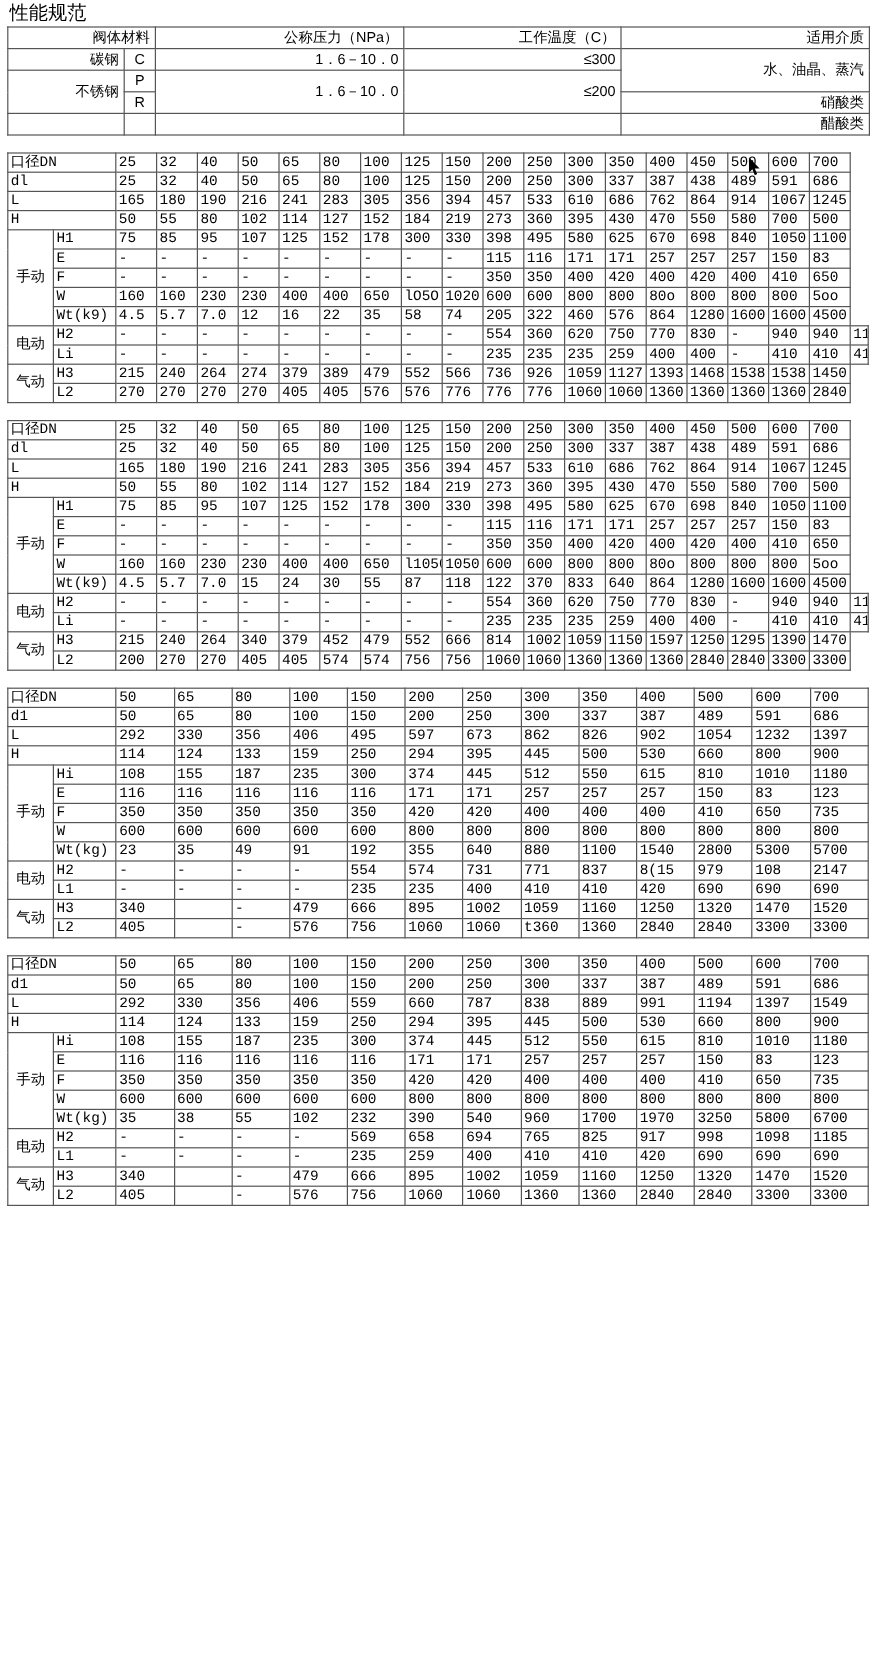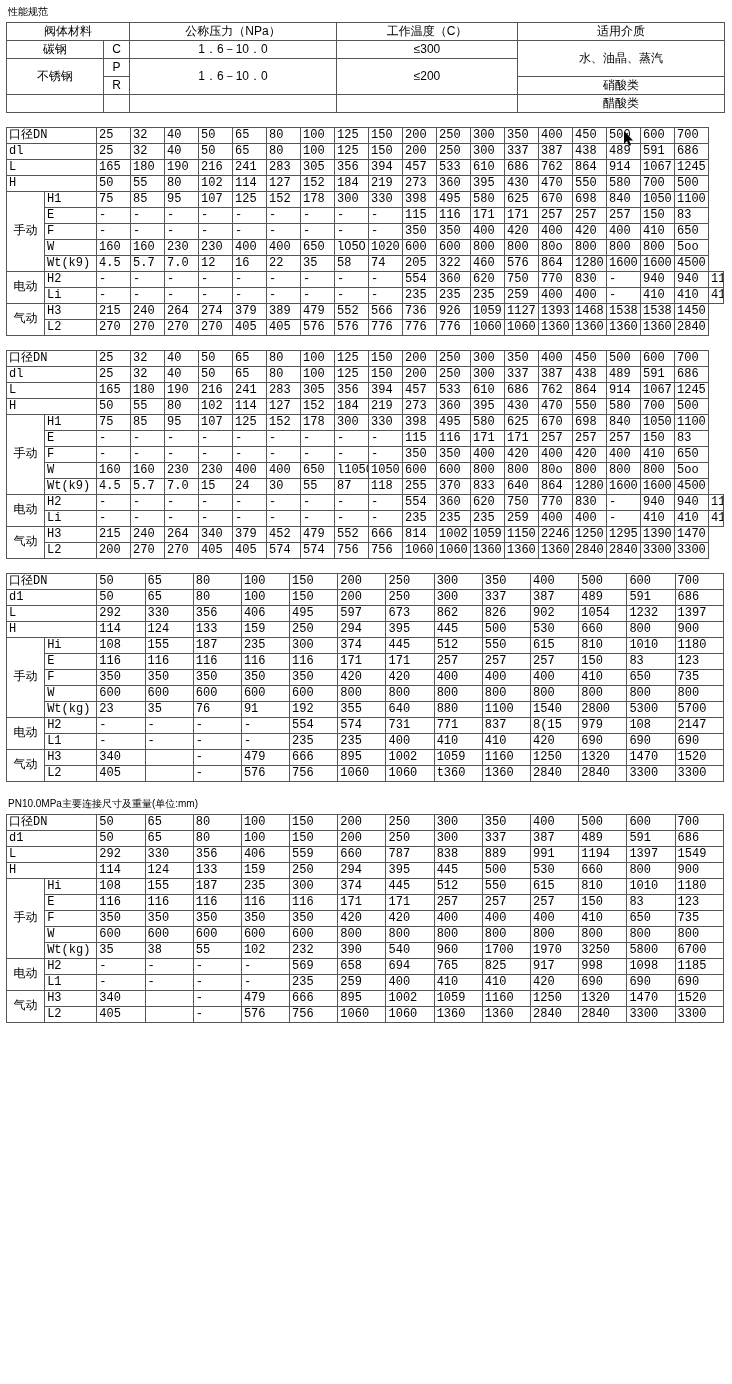--- a/index.html
+++ b/index.html
@@ -14,39 +14,39 @@
     font-size: 12px;
     color: #000000;
     position: relative;
   }
   .page {
     padding: 4px 6px 8px 6px;
     box-sizing: border-box;
     width: 732px;
   }
   .section-title {
-    font-size: 10px;
+    font-size: 16px;
     line-height: 16px;
     margin: 0 0 2px 2px;
     white-space: nowrap;
   }
   .gap { height: 14px; }
 
   
   table.matspec { border-collapse: collapse; table-layout: fixed; width: 718px; }
   table.matspec td {
     border: 1px solid #555;
     font-size: 12px;
     line-height: 15px;
     padding: 1px 4px;
     vertical-align: middle;
     white-space: nowrap;
   }
   .c { text-align: center; }
-  .l { text-align: center; }
+  .l { text-align: right; }
 
   
   table.dim {
     border-collapse: collapse;
     table-layout: fixed;
     width: 718px;
     font-family: Liberation Mono, monospace;
   }
   table.dim td {
     border: 1px solid #555;
@@ -620,21 +620,21 @@
             <td>Wt(k9)</td>
             <td>4.5</td>
             <td>5.7</td>
             <td>7.0</td>
             <td>15</td>
             <td>24</td>
             <td>30</td>
             <td>55</td>
             <td>87</td>
             <td>118</td>
-            <td>255</td>
+            <td>122</td>
             <td>370</td>
             <td>833</td>
             <td>640</td>
             <td>864</td>
             <td>1280</td>
             <td>1600</td>
             <td>1600</td>
             <td>4500</td>
           </tr>
           <tr>
@@ -691,21 +691,21 @@
             <td>340</td>
             <td>379</td>
             <td>452</td>
             <td>479</td>
             <td>552</td>
             <td>666</td>
             <td>814</td>
             <td>1002</td>
             <td>1059</td>
             <td>1150</td>
-            <td>2246</td>
+            <td>1597</td>
             <td>1250</td>
             <td>1295</td>
             <td>1390</td>
             <td>1470</td>
           </tr>
           <tr>
             <td>L2</td>
             <td>200</td>
             <td>270</td>
             <td>270</td>
@@ -873,21 +873,21 @@
             <td>800</td>
             <td>800</td>
             <td>800</td>
             <td>800</td>
             <td>800</td>
           </tr>
           <tr>
             <td>Wt(kg)</td>
             <td>23</td>
             <td>35</td>
-            <td>76</td>
+            <td>49</td>
             <td>91</td>
             <td>192</td>
             <td>355</td>
             <td>640</td>
             <td>880</td>
             <td>1100</td>
             <td>1540</td>
             <td>2800</td>
             <td>5300</td>
             <td>5700</td>
@@ -954,21 +954,20 @@
             <td>t360</td>
             <td>1360</td>
             <td>2840</td>
             <td>2840</td>
             <td>3300</td>
             <td>3300</td>
           </tr>
         </tbody>
       </table>
       <div class="gap"></div>
-      <div class="section-title">PN10.0MPa主要连接尺寸及重量(单位:mm)</div>
       <table class="dim">
         <colgroup>
           <col style="width: 38px;">
           <col style="width: 52px;">
           <col style="width: 48px;">
           <col style="width: 48px;">
           <col style="width: 48px;">
           <col style="width: 48px;">
           <col style="width: 48px;">
           <col style="width: 48px;">

